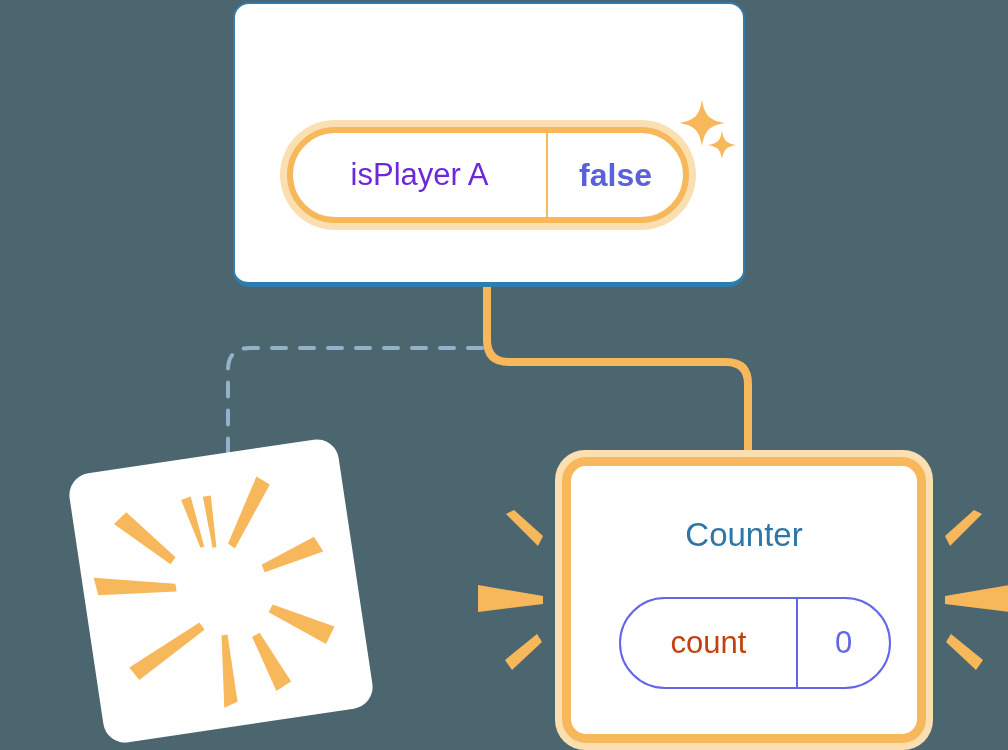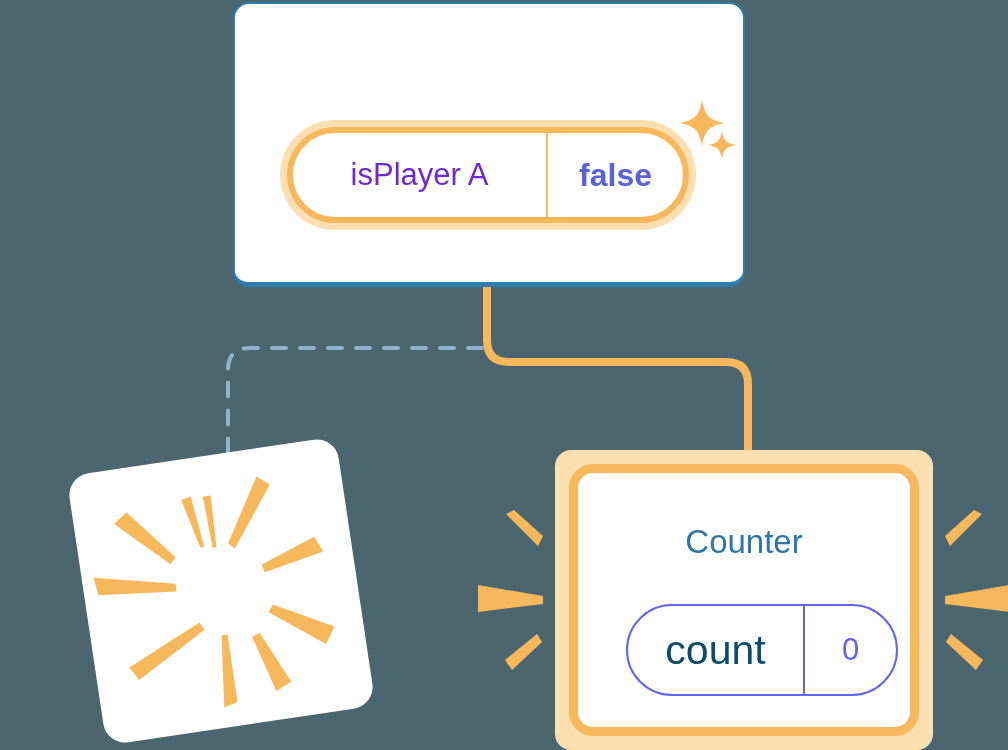--- a/index.html
+++ b/index.html
@@ -55,22 +55,22 @@
     border-right:2px solid #f7b85c;
   }
   #sb-key{font-size:31px;color:#6d28d9;}
   #sb-val-cell{flex:1;display:flex;align-items:center;justify-content:center;}
   #sb-val{font-size:32px;color:#5b60db;font-weight:bold;}
 
   
   #counter-card{
     position:absolute;left:555px;top:450px;width:378px;height:300px;
     background:#fbdfb0;            
-    border-radius:16px;
-    padding:14px;
+    border-radius:30px;
+    padding:7px;
     box-sizing:border-box;
     z-index:3;
   }
   #counter-card-inner{
     width:100%;height:100%;
     box-sizing:border-box;
     border:9px solid #f7b85c;      
     border-radius:24px;
     background:#ffffff;
     position:relative;
@@ -85,21 +85,21 @@
     border:2px solid #6366e8;
     border-radius:46px;
     background:#ffffff;
     display:flex;align-items:stretch;overflow:hidden;
   }
   #ct-key-cell{
     flex:0 0 175px;
     display:flex;align-items:center;justify-content:center;
     border-right:2px solid #6366e8;
   }
-  #ct-key{font-size:41px;color:#0c4a6e;}
+  #ct-key{font-size:31px;color:#c2410c;}
   #ct-val-cell{flex:1;display:flex;align-items:center;justify-content:center;}
   #ct-val{font-size:31px;color:#6366e8;}
 
   
   #tilted-card{
     position:absolute;left:85px;top:455px;width:272px;height:272px;
     background:#ffffff;
     border-radius:22px;
     transform:rotate(-8.5deg);
     z-index:3;

